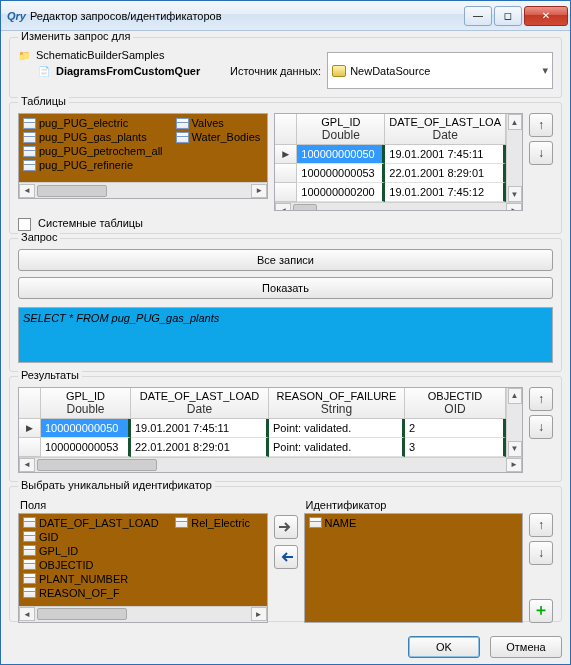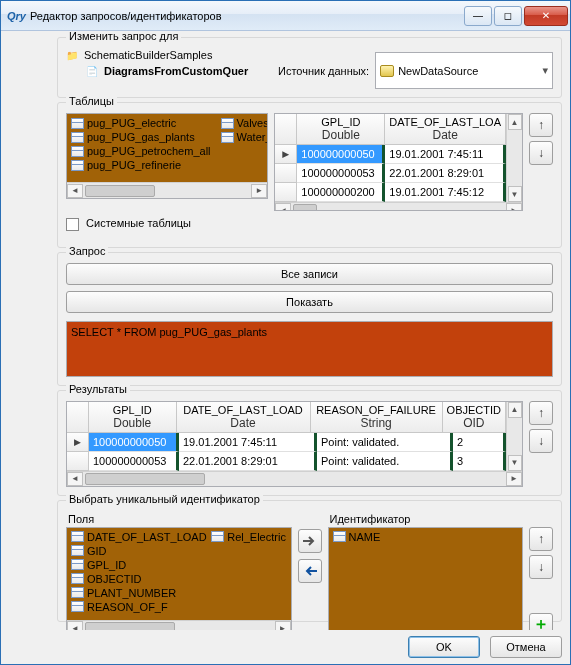--- a/index.html
+++ b/index.html
@@ -49,21 +49,20 @@
     background: linear-gradient(to bottom, #e9968b, #d85a48 45%, #c23a25 46%, #d14a35);
     border-color: #9a2d1e; color: #fff;
   }
   .content {
     flex: 1;
     padding: 6px 8px 8px 8px;
     display: flex;
     flex-direction: column;
     gap: 4px;
     overflow: hidden;
-    margin-left: 48px;
   }
   .group {
     border: 1px solid #d8d8d8;
     border-radius: 3px;
     padding: 10px 8px 8px 8px;
     background: #f0f0f0;
     position: relative;
   }
   .group > .legend {
     position: absolute;
@@ -148,22 +147,22 @@
   .checkbox { width: 13px; height: 13px; border: 1px solid #888; background: #fff; display:inline-block; vertical-align: middle; margin-right: 4px;}
   .btn {
     min-width: 72px; height: 22px;
     background: linear-gradient(to bottom,#fdfdfd,#e6e6e6);
     border: 1px solid #9e9e9e; border-radius: 3px;
     display: inline-flex; align-items: center; justify-content: center;
     padding: 0 8px;
   }
   .btn:focus, .btn.default { border-color: #3c7fb1; box-shadow: inset 0 0 0 1px #8cc0e8;}
   .sqlarea {
-    flex: 1; background: #c2410c; border: 1px solid #abadb3;
-    padding: 4px; min-height: 56px;
+    flex: 1; background: #0ea5e9; border: 1px solid #abadb3;
+    padding: 4px; min-height: 56px; font-style: italic;
   }
   .side-btns { display: flex; flex-direction: column; gap: 4px; }
   .sq-btn {
     width: 24px; height: 24px;
     background: linear-gradient(to bottom,#fdfdfd,#e6e6e6);
     border: 1px solid #9e9e9e; border-radius: 3px;
     display:flex;align-items:center;justify-content:center;font-size:12px;color:#333;
   }
   .sq-btn.green { color: #0a0; font-weight: bold; font-size: 16px;}
   .sq-btn.blue svg { stroke:#1152a0; fill:#1152a0;}
@@ -206,21 +205,21 @@
           <span class="ds-label">Источник данных:</span>
           <div class="combo">
             <span class="cyl-icon"></span>
             <span>NewDataSource</span>
             <span class="dd">▾</span>
           </div>
         </div>
       </div>
     </div>
 
-    <div class="group" style="padding-bottom:16px;">
+    <div class="group" style="padding-bottom:2px;">
       <span class="legend">Таблицы</span>
       <div class="tables-row">
 
         <div class="listbox" style="width:252px;height:86px;">
           <div class="list-content" style="display:flex;flex-wrap:wrap;flex-direction:column;height:64px;column-gap:6px;">
             <div class="list-item">
                 <span class="tbl-icon"></span>
                 <span>pug_PUG_electric</span>
               </div>
             <div class="list-item">

